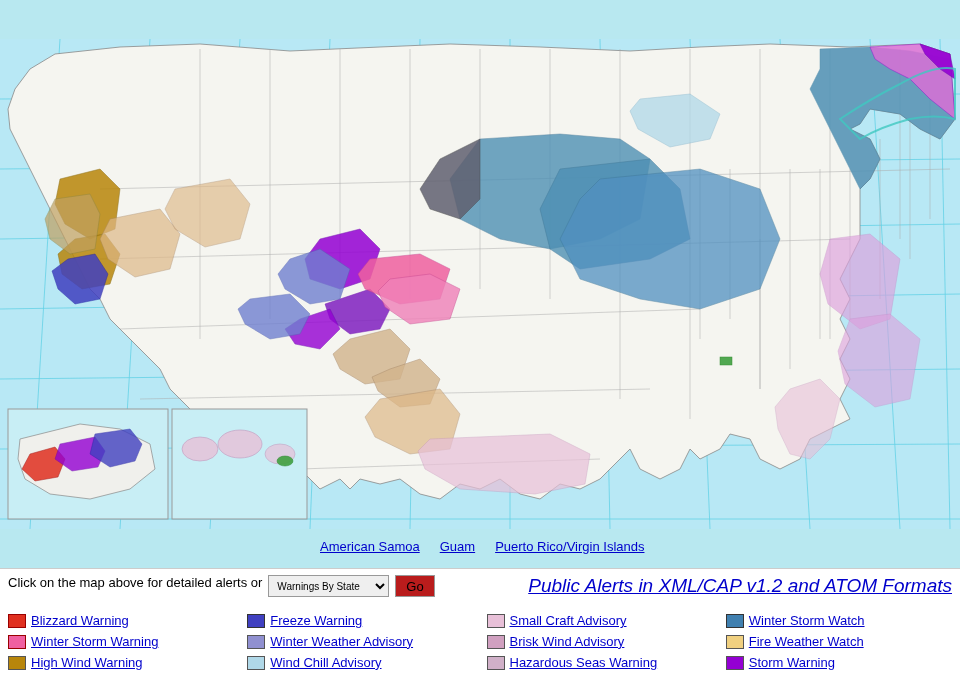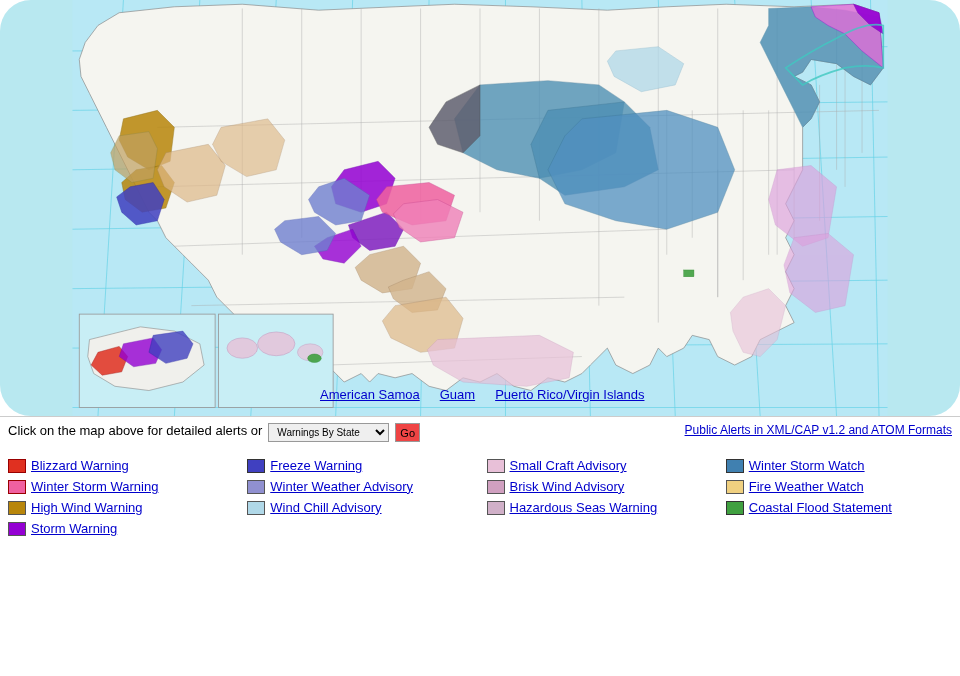--- a/index.html
+++ b/index.html
@@ -5,25 +5,24 @@
     * { margin: 0; padding: 0; box-sizing: border-box; }
     body { font-family: Arial, sans-serif; font-size: 13px; background: #fff; }
 
     #main-container {
       width: 960px;
       background: #fff;
     }
 
     #map-area {
       width: 960px;
-      height: 416px;
+      height: 568px;
       background: #b8e8f0;
       position: relative;
       overflow: hidden;
-      border-radius: 31px;
     }
 
     
     #us-map-svg {
       width: 100%;
       height: 100%;
     }
 
     #controls-bar {
       display: flex;
@@ -38,33 +37,34 @@
       font-size: 13px;
     }
 
     #dropdown-select {
       padding: 2px 4px;
       font-size: 10px;
       border: 1px solid #999;
     }
 
     #go-button {
-      padding: 2px 4px;
-      font-size: 11px;
-      background: #ef4444;
+      padding: 2px 10px;
+      font-size: 13px;
+      background: #b91c1c;
       border: 1px solid #999;
       cursor: pointer;
     }
 
     #xml-link {
       color: #00c;
       text-decoration: underline;
-      font-size: 12px;
+      font-size: 19px;
       cursor: pointer;
       margin-left: auto;
+      font-style: italic;
     }
 
     .territory-link {
       color: #00c;
       text-decoration: underline;
       font-size: 13px;
       cursor: pointer;
     }
 
     #legend-area {
@@ -306,24 +306,20 @@
       </div>
       <div class="legend-item">
         <div class="legend-swatch" style="background-color: rgb(176, 216, 232); border-color: rgb(85, 85, 85);"></div>
         <a class="legend-label">Wind Chill Advisory</a>
       </div>
       <div class="legend-item">
         <div class="legend-swatch" style="background-color: rgb(208, 176, 200); border-color: rgb(85, 85, 85);"></div>
         <a class="legend-label">Hazardous Seas Warning</a>
       </div>
       <div class="legend-item">
-        <div class="legend-swatch" style="background-color: rgb(64, 160, 64); border-color: rgb(51, 51, 51);"></div>
-        <a class="legend-label">Coastal Flood Statement</a>
-      </div>
-      <div class="legend-item">
         <div class="legend-swatch" style="background-color: rgb(148, 0, 211); border-color: rgb(85, 85, 85);"></div>
         <a class="legend-label">Storm Warning</a>
       </div>
       <div class="legend-item"></div>
       <div class="legend-item"></div>
     </div>
 
 </div>
 
 </body></html>

